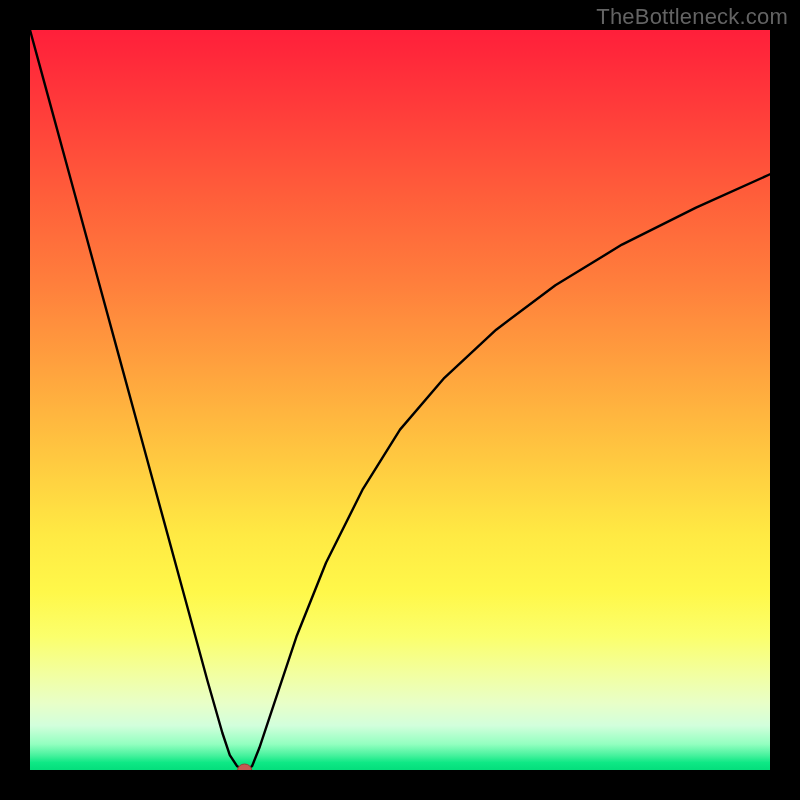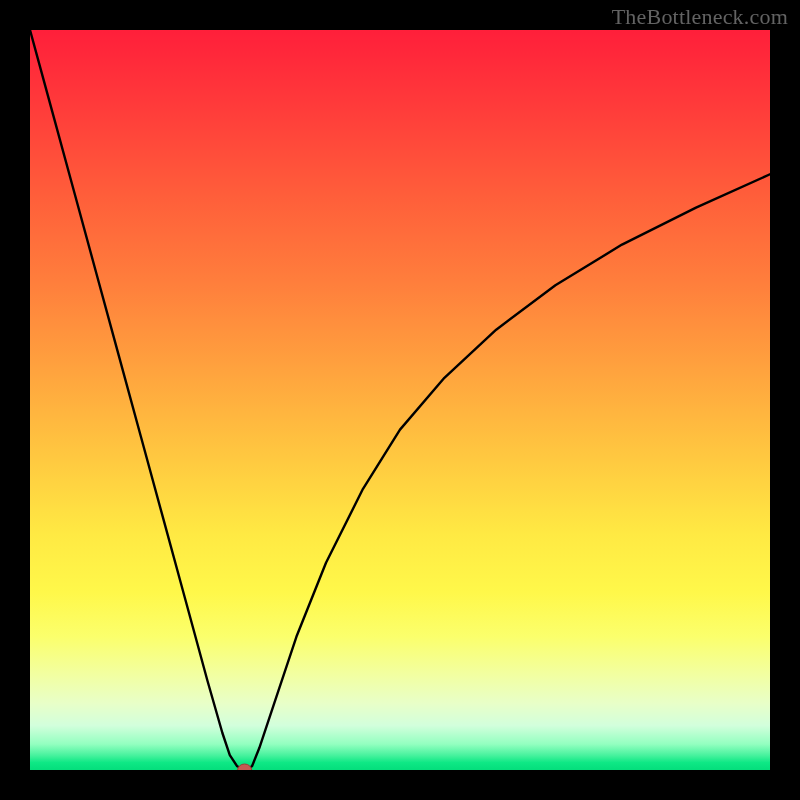--- a/index.html
+++ b/index.html
@@ -9,21 +9,20 @@
     height: 800px;
     background: #000;
     overflow: hidden;
     font-family: Arial, Helvetica, sans-serif;
   }
   .frame {
     position: relative;
     width: 800px;
     height: 800px;
     background: #000;
-    font-family: Liberation Serif, serif;
   }
   .watermark {
     position: absolute;
     top: 4px;
     right: 12px;
     color: #636363;
     font-size: 22px;
     font-weight: 500;
     letter-spacing: 0.2px;
     z-index: 5;

